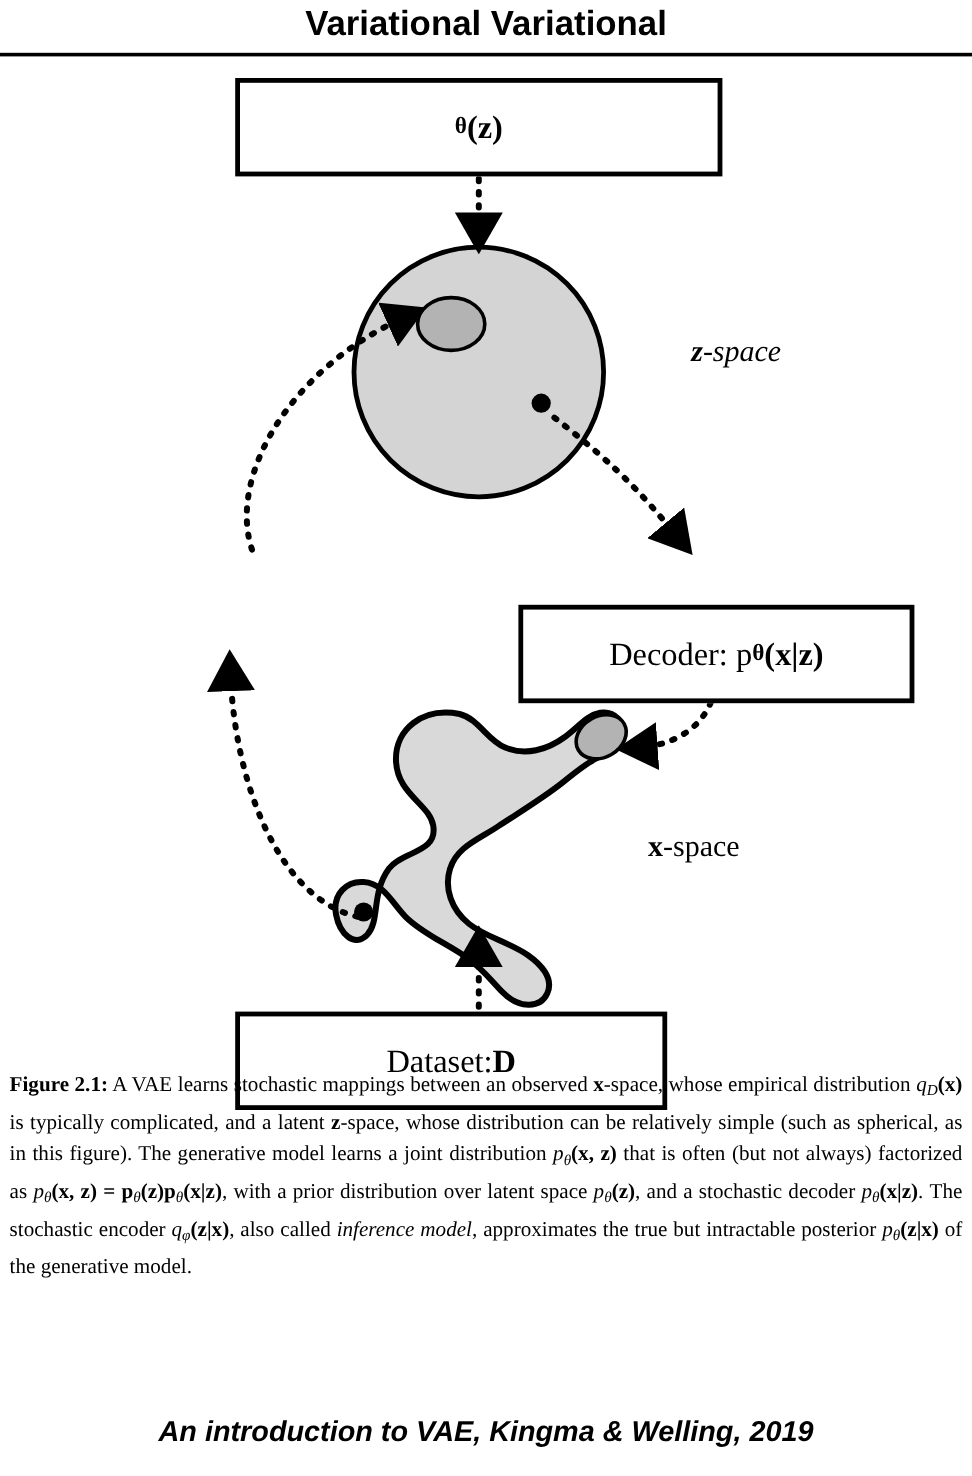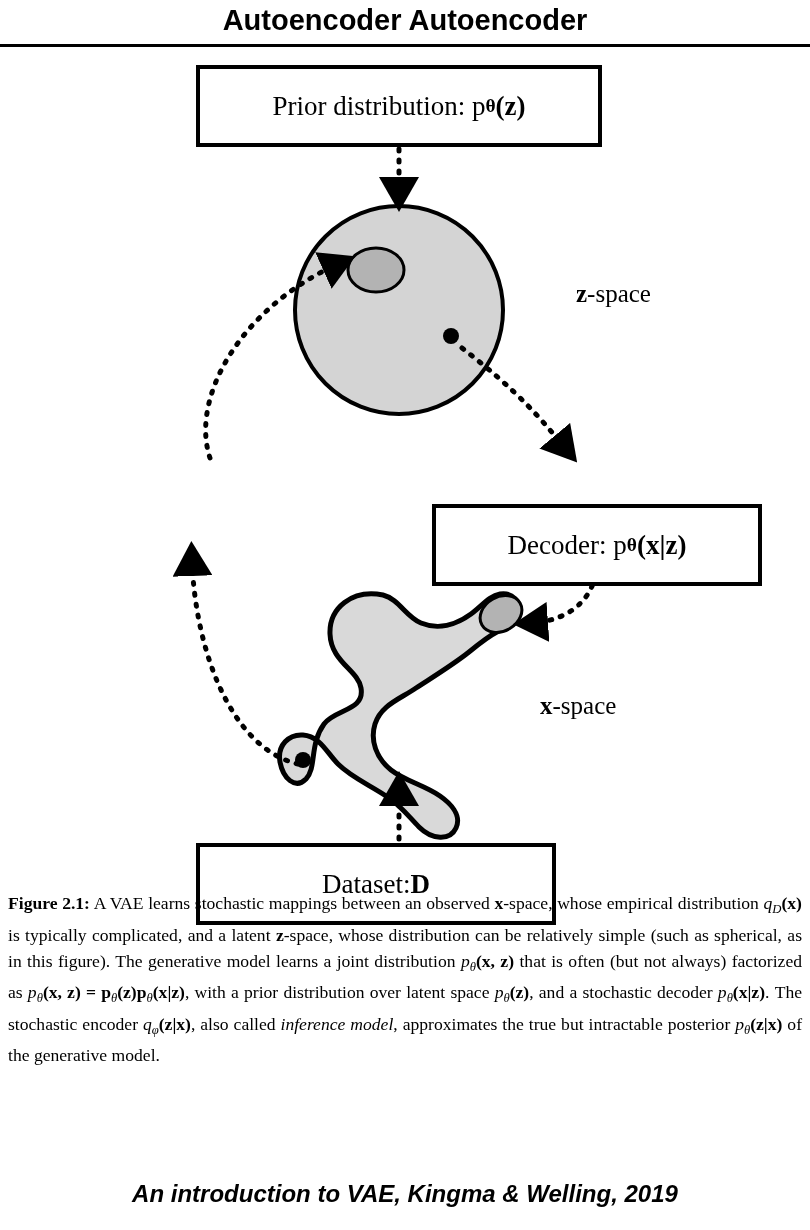--- a/index.html
+++ b/index.html
@@ -69,21 +69,21 @@
   #box-encoder { left: 48px;  top: 418px; width: 330px; height: 82px; }
   #box-decoder { left: 432px; top: 418px; width: 330px; height: 82px; margin-top: 38px; }
   #box-dataset { left: 196px; top: 795px; width: 360px; height: 82px; }
 
   .label-free {
     position: absolute;
     font-family: "Liberation Serif", serif;
     font-size: 25px;
     white-space: nowrap;
   }
-  #label-zspace { left: 576px; top: 232px; }
+  #label-zspace { left: 576px; top: 232px; font-style: italic; }
   #label-xspace { left: 540px; top: 644px; }
 
   .sub { font-size: 0.72em; vertical-align: -0.28em; }
   .bold { font-weight: bold; }
 
   
   .caption {
     position: absolute;
     top: 890px;
     left: 8px;
@@ -106,21 +106,21 @@
     text-align: center;
     font-family: "Liberation Sans", sans-serif;
     font-style: italic;
     font-weight: bold;
     font-size: 24px;
   }
 </style>
 </head>
 <body>
 
-<div class="page-title">Autoencoder Autoencoder</div>
+<div class="page-title">Variational Variational</div>
 <div class="title-rule"></div>
 
 <div class="figure">
 
   <svg width="810" height="880" viewBox="0 0 810 880">
     <defs>
       <marker id="arrowhead" markerWidth="7" markerHeight="8" refX="3.2" refY="4" orient="auto">
         <polygon points="0,0 7,4 0,8" fill="#000"></polygon>
       </marker>
     </defs>
@@ -154,21 +154,20 @@
     <path d="M 210,410 C 190,350 240,260 338,216" stroke="#000" stroke-width="5" stroke-dasharray="2 9" stroke-linecap="round" fill="none" marker-end="url(#arrowhead)"></path>
 
     <path d="M 597,505 C 600,545 575,572 532,575" stroke="#000" stroke-width="5" stroke-dasharray="2 9" stroke-linecap="round" fill="none" marker-end="url(#arrowhead)"></path>
 
     <path d="M 298,716 C 230,700 195,600 192,512" stroke="#000" stroke-width="5" stroke-dasharray="2 9" stroke-linecap="round" fill="none" marker-end="url(#arrowhead)"></path>
 
     <path d="M 399,791 L 399,742" stroke="#000" stroke-width="5" stroke-dasharray="2 9" stroke-linecap="round" fill="none" marker-end="url(#arrowhead)"></path>
   </svg>
 
   <div class="node-box" id="box-prior">
-    <span>Prior distribution: p</span>
       <span class="sub bold">θ</span>
       <span class="bold">(z)</span>
   </div>
 
 
   <div class="node-box" id="box-decoder">
     <span>Decoder: p</span>
       <span class="sub bold">θ</span>
       <span class="bold">(x|z)</span>
   </div>

